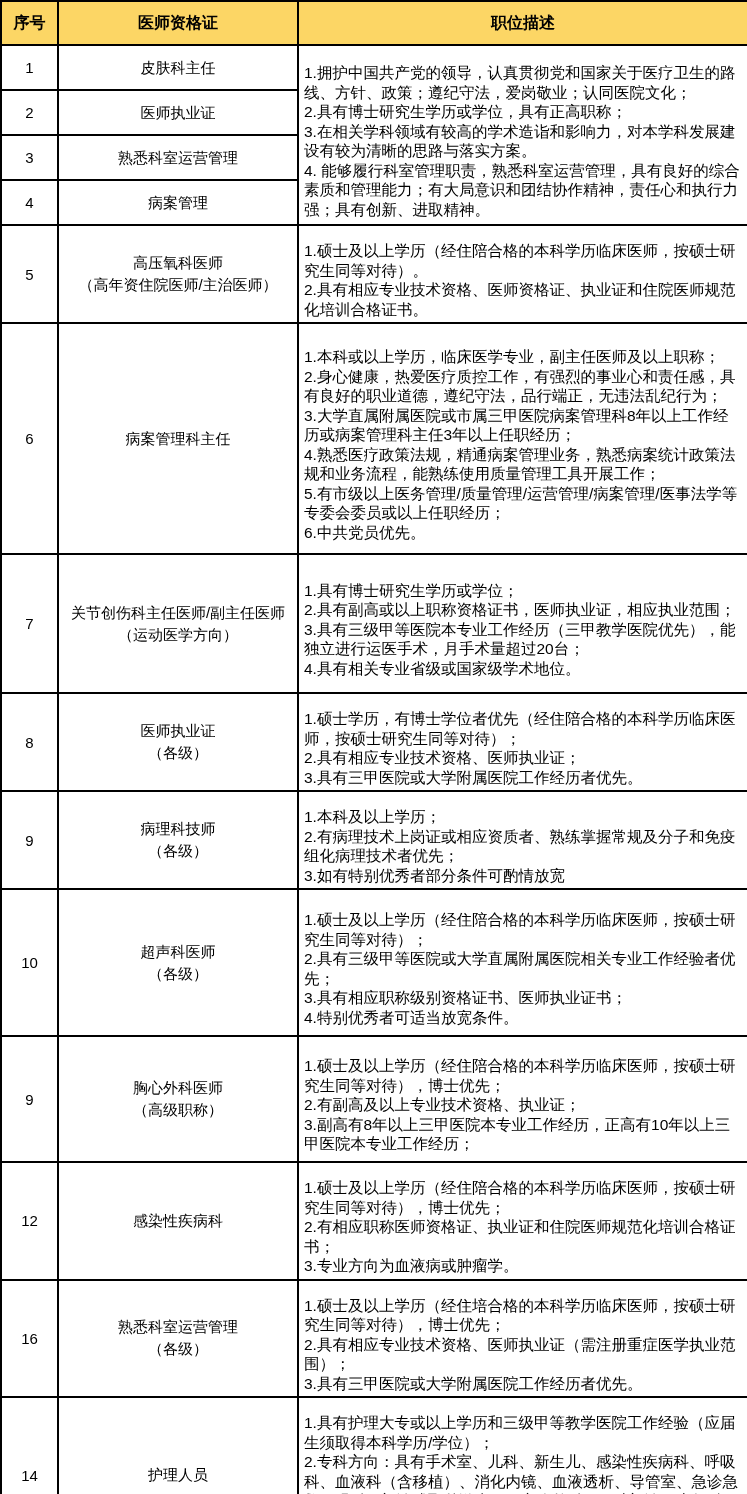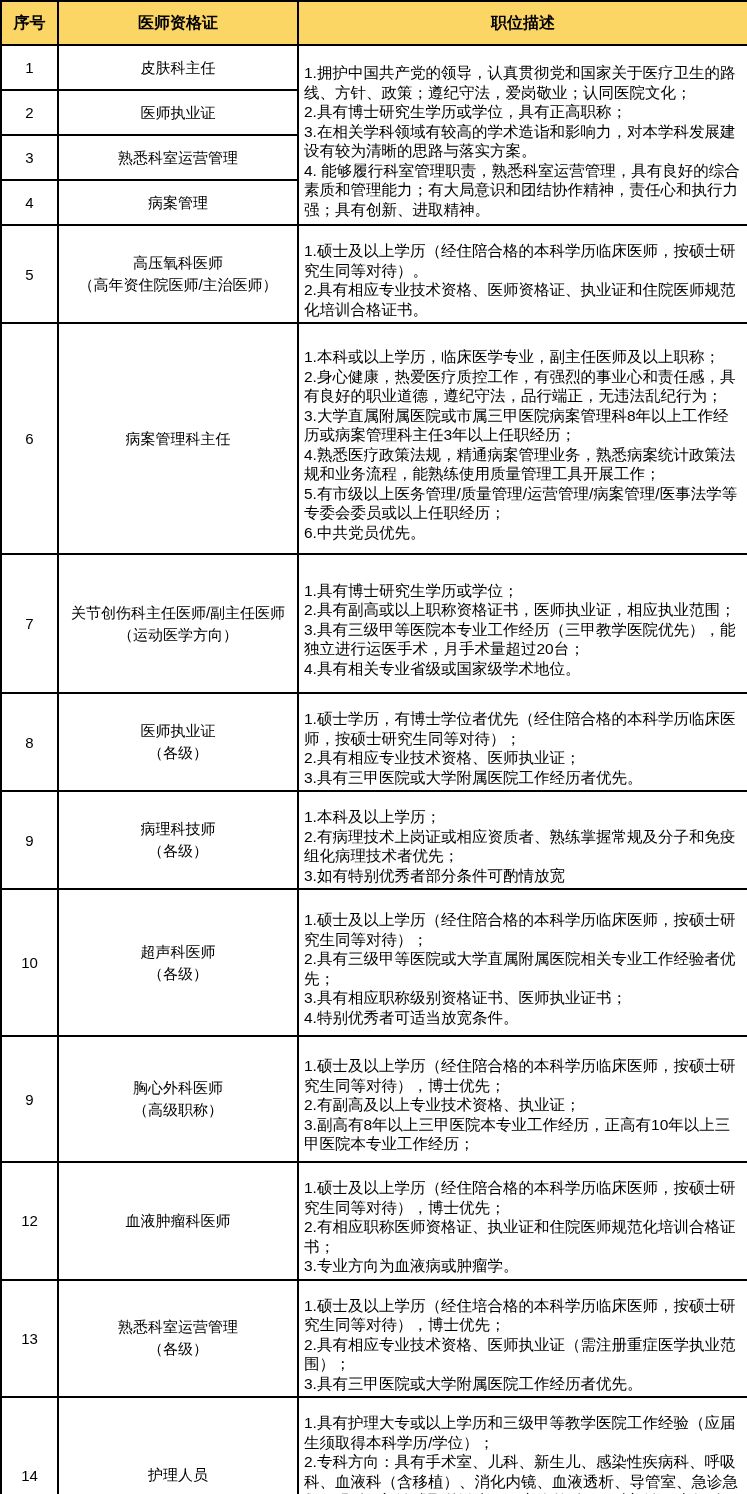--- a/index.html
+++ b/index.html
@@ -160,28 +160,28 @@
         <td class="cell-no">9</td>
         <td class="cell-pos">胸心外科医师
 （高级职称）</td>
         <td class="cell-desc">1.硕士及以上学历（经住陪合格的本科学历临床医师，按硕士研究生同等对待），博士优先；
 2.有副高及以上专业技术资格、执业证；
 3.副高有8年以上三甲医院本专业工作经历，正高有10年以上三甲医院本专业工作经历；</td>
       </tr>
 
       <tr style="height:106px;">
         <td class="cell-no">12</td>
-        <td class="cell-pos">血液肿瘤科医师</td>
+        <td class="cell-pos">感染性疾病科</td>
         <td class="cell-desc">1.硕士及以上学历（经住陪合格的本科学历临床医师，按硕士研究生同等对待），博士优先；
 2.有相应职称医师资格证、执业证和住院医师规范化培训合格证书；
 3.专业方向为血液病或肿瘤学。</td>
       </tr>
 
       <tr style="height:97px;">
-        <td class="cell-no">13</td>
+        <td class="cell-no">16</td>
         <td class="cell-pos">熟悉科室运营管理
 （各级）</td>
         <td class="cell-desc">1.硕士及以上学历（经住培合格的本科学历临床医师，按硕士研究生同等对待），博士优先；
 2.具有相应专业技术资格、医师执业证（需注册重症医学执业范围）；
 3.具有三甲医院或大学附属医院工作经历者优先。</td>
       </tr>
 
       <tr style="height:141px;">
         <td class="cell-no">14</td>
         <td class="cell-pos">护理人员</td>

